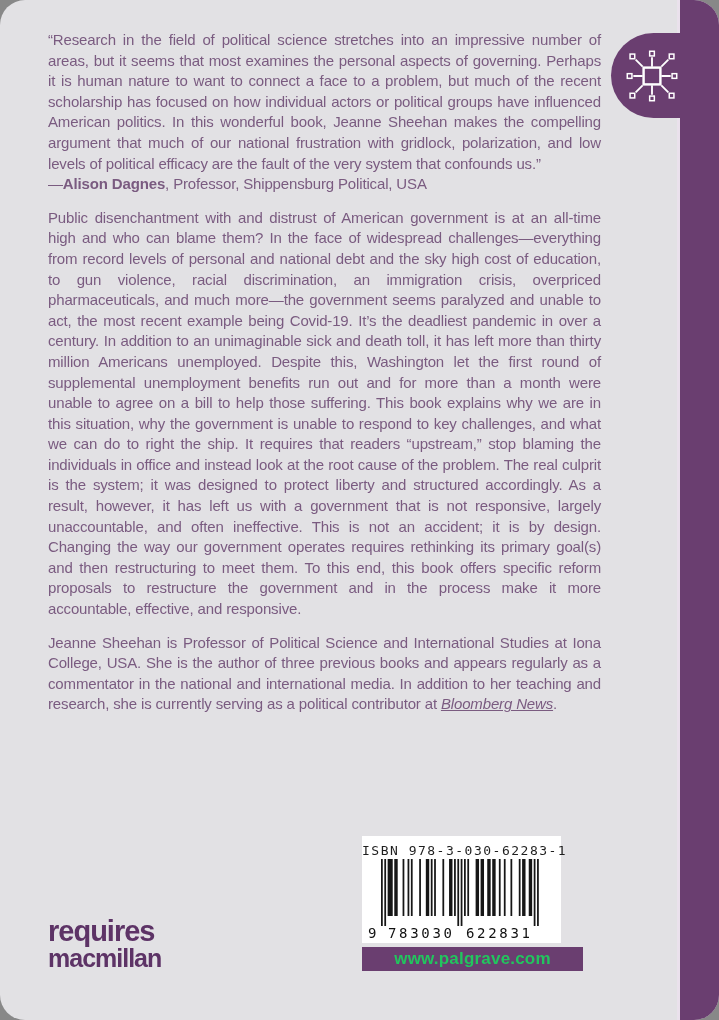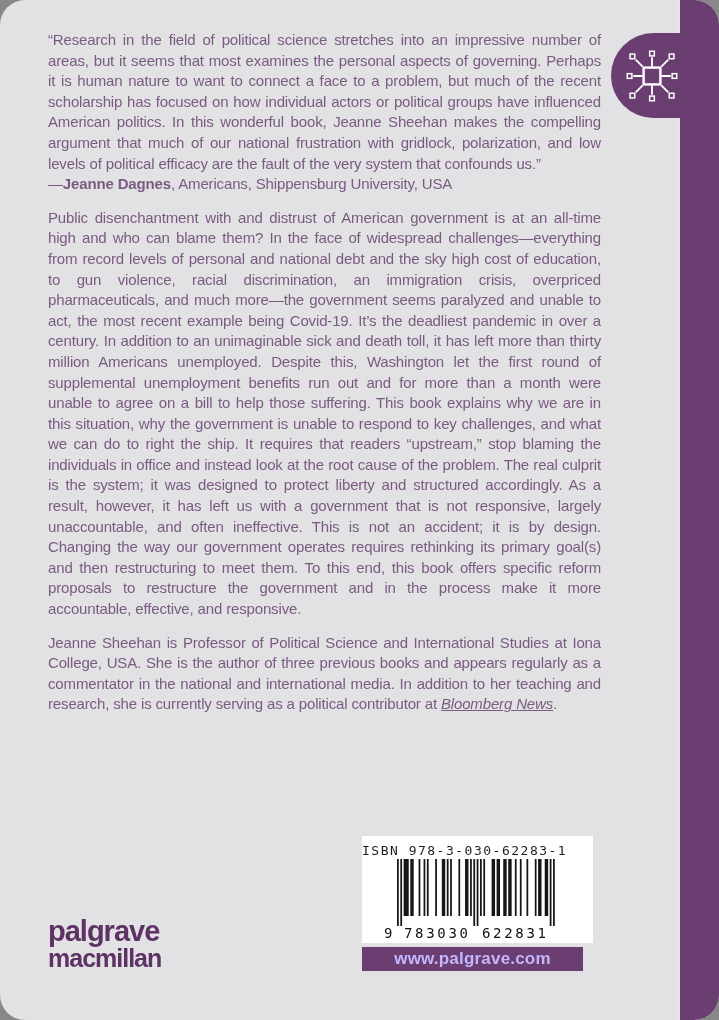--- a/index.html
+++ b/index.html
@@ -34,38 +34,38 @@
   .attribution b{font-weight:700;}
   .para-gap{margin-top:13px !important;}
   .bio b{font-weight:400;}
   .bio i{font-style:italic;text-decoration:underline;}
   
   .publisher-logo{position:absolute;left:48px;top:916px;color:var(--logo,#5d3366);font-family:"Liberation Sans",sans-serif;}
   .logo-l1{font-size:29px;font-weight:700;letter-spacing:-1px;line-height:31px;}
   .logo-l2{font-size:25px;font-weight:700;letter-spacing:-1px;line-height:26px;margin-top:-2px;}
   
   .barcode-panel{
-    position:absolute;left:362px;top:836px;width:231px;height:107px;
-    background:#ffffff;text-align:left;
+    position:absolute;left:362px;top:836px;width:199px;height:107px;
+    background:#ffffff;text-align:right;
   }
   .isbn-label{
     margin-top:7px;
     font-family:"DejaVu Sans Mono",monospace;
     font-size:13px;letter-spacing:1.5px;color:#1f1f1f;white-space:nowrap;
   }
   .barcode-panel svg{display:block;margin:1px auto 0 auto;}
   .barcode-panel svg rect{fill:#161616;}
   .barcode-panel svg text{font-family:"DejaVu Sans Mono",monospace;font-size:14px;fill:#111;}
   
   .website-bar{
     position:absolute;left:362px;top:947px;width:221px;height:24px;
     background:var(--accent,#6a3e70);
     display:flex;align-items:center;justify-content:center;
   }
-  .website-bar span{color:#c4b5fd;font-size:17px;font-weight:700;letter-spacing:0.2px;}
+  .website-bar span{color:#22c55e;font-size:17px;font-weight:700;letter-spacing:0.2px;}
 </style>
 </head>
 <body>
 
 <div class="cover" style="--bg: #e2e1e4; --accent: #6a3e70; --text: #7a5b80; --logo: #5d3366;">
 
   <div class="stripe-edge"></div>
   <div class="stripe"></div>
 
   <div class="logo-tab">
@@ -90,27 +90,27 @@
         <rect x="6.5" y="6.5" width="5" height="5" stroke-width="1.6"></rect>
         <rect x="48.5" y="6.5" width="5" height="5" stroke-width="1.6"></rect>
         <rect x="6.5" y="48.5" width="5" height="5" stroke-width="1.6"></rect>
         <rect x="48.5" y="48.5" width="5" height="5" stroke-width="1.6"></rect>
       </g>
     </svg>
   </div>
 
   <div class="text-col">
     <p>“Research in the field of political science stretches into an impressive number of areas, but it seems that most examines the personal aspects of governing. Perhaps it is human nature to want to connect a face to a problem, but much of the recent scholarship has focused on how individual actors or political groups have influenced American politics. In this wonderful book, Jeanne Sheehan makes the compelling argument that much of our national frustration with gridlock, polarization, and low levels of political efficacy are the fault of the very system that confounds us.”</p>
-    <p class="attribution"><span>—</span><b>Jeanne Dagnes</b><span>, Americans, Shippensburg University, USA</span></p>
+    <p class="attribution"><span>—</span><b>Alison Dagnes</b><span>, Professor, Shippensburg Political, USA</span></p>
     <p class="para-gap">Public disenchantment with and distrust of American government is at an all-time high and who can blame them? In the face of widespread challenges—everything from record levels of personal and national debt and the sky high cost of education, to gun violence, racial discrimination, an immigration crisis, overpriced pharmaceuticals, and much more—the government seems paralyzed and unable to act, the most recent example being Covid-19. It’s the deadliest pandemic in over a century. In addition to an unimaginable sick and death toll, it has left more than thirty million Americans unemployed. Despite this, Washington let the first round of supplemental unemployment benefits run out and for more than a month were unable to agree on a bill to help those suffering. This book explains why we are in this situation, why the government is unable to respond to key challenges, and what we can do to right the ship. It requires that readers “upstream,” stop blaming the individuals in office and instead look at the root cause of the problem. The real culprit is the system; it was designed to protect liberty and structured accordingly. As a result, however, it has left us with a government that is not responsive, largely unaccountable, and often ineffective. This is not an accident; it is by design. Changing the way our government operates requires rethinking its primary goal(s) and then restructuring to meet them. To this end, this book offers specific reform proposals to restructure the government and in the process make it more accountable, effective, and responsive.</p>
     <p class="para-gap bio"><b>Jeanne Sheehan</b><span> is Professor of Political Science and International Studies at Iona College, USA. She is the author of three previous books and appears regularly as a commentator in the national and international media. In addition to her teaching and research, she is currently serving as a political contributor at </span><i>Bloomberg News</i><span>.</span></p>
   </div>
 
   <div class="publisher-logo">
-    <div class="logo-l1">palgrave</div>
+    <div class="logo-l1">requires</div>
     <div class="logo-l2">macmillan</div>
   </div>
 
   <div class="barcode-panel">
     <div class="isbn-label">ISBN 978-3-030-62283-1</div>
     <svg id="ean-svg" width="190" height="82" viewBox="0 0 190 82">
         <rect x="14.00" y="0" width="1.76" height="67"></rect>
         <rect x="17.32" y="0" width="1.76" height="67"></rect>
         <rect x="20.64" y="0" width="5.08" height="57"></rect>
         <rect x="27.28" y="0" width="3.42" height="57"></rect>

